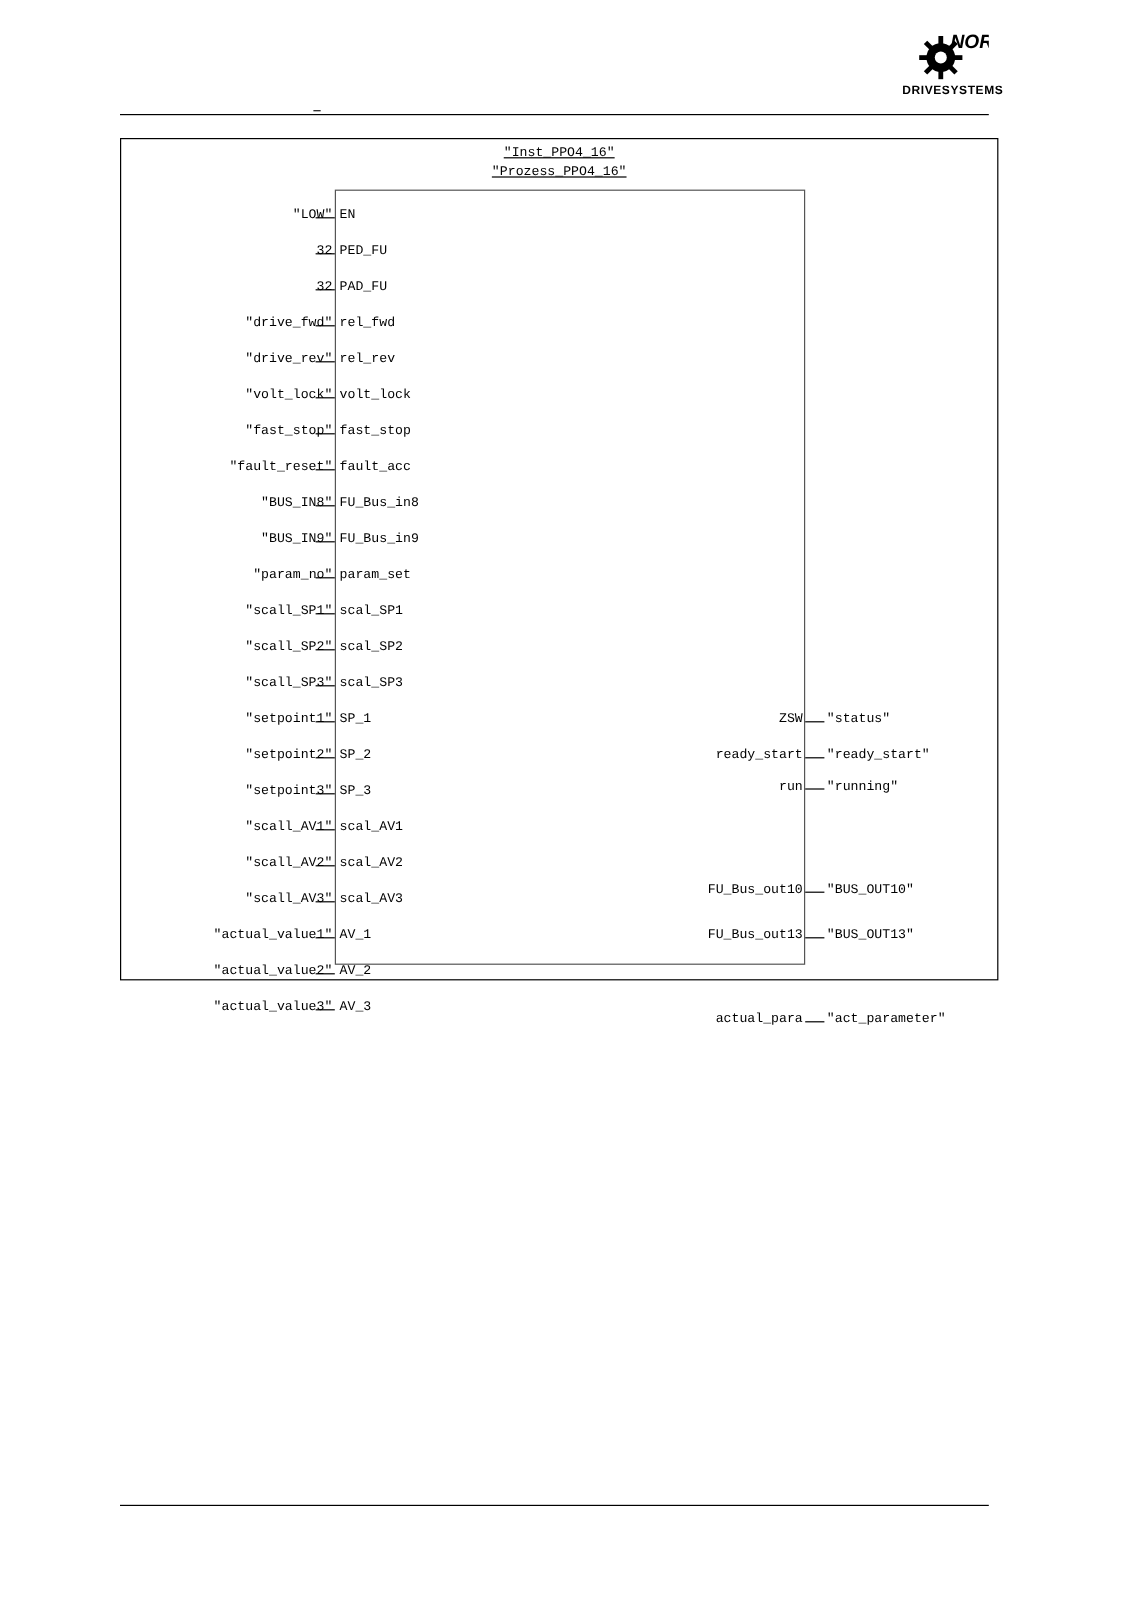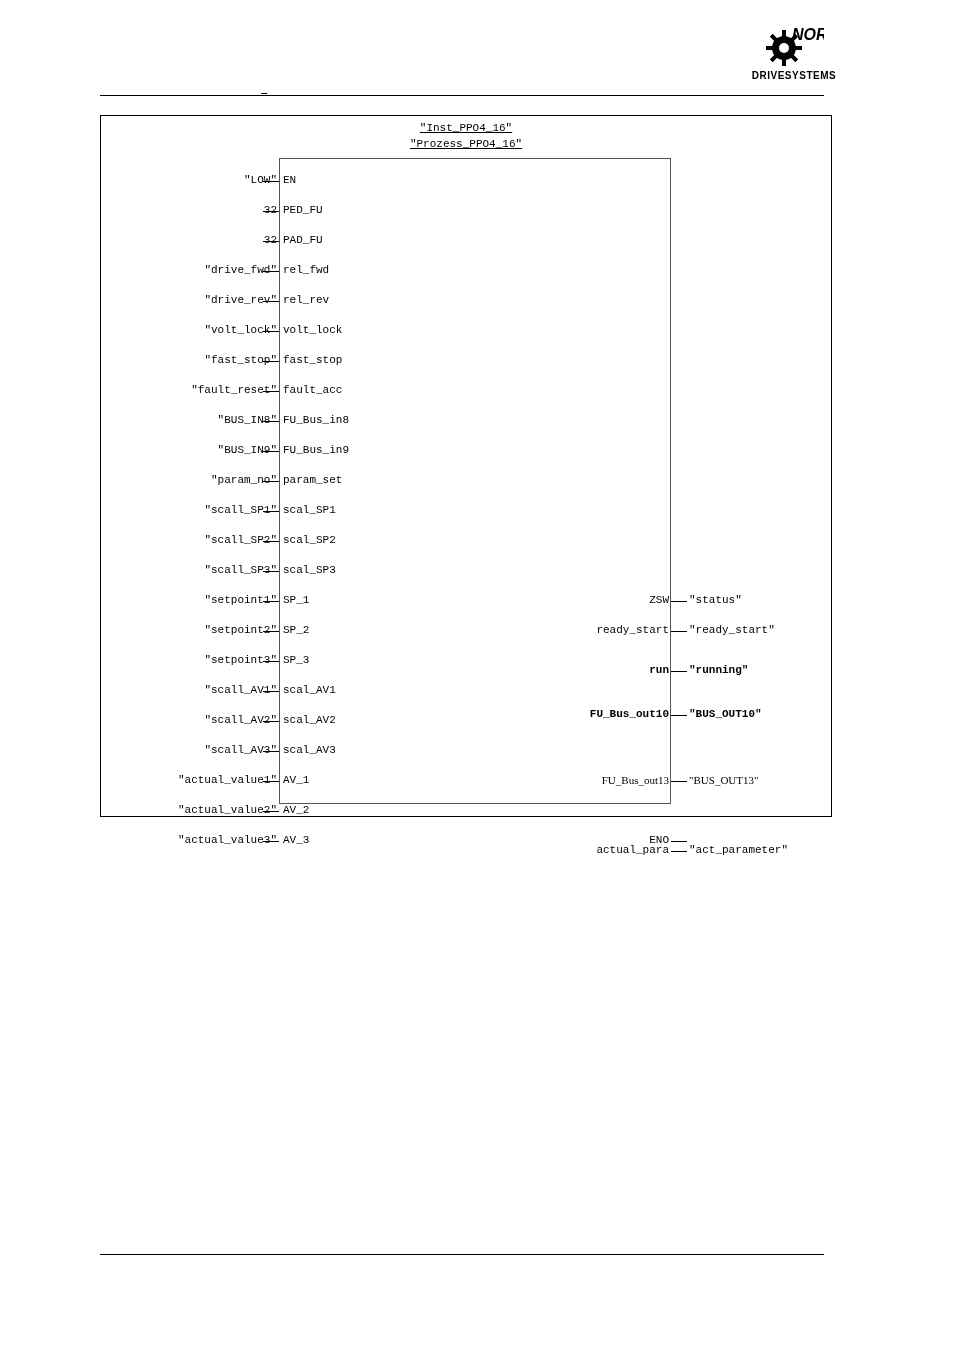--- a/index.html
+++ b/index.html
@@ -279,40 +279,35 @@
   <div class="pin-row" style="top:478px;">
       <span class="pin-right-int">ZSW</span>
       <span class="pin-right-conn"></span>
       <span class="pin-right-ext">"status"</span>
     </div>
   <div class="pin-row" style="top:508px;">
       <span class="pin-right-int">ready_start</span>
       <span class="pin-right-conn"></span>
       <span class="pin-right-ext">"ready_start"</span>
     </div>
-  <div class="pin-row" style="top:548px;font-weight:bold;">
+  <div class="pin-row" style="top:534px;">
       <span class="pin-right-int">run</span>
       <span class="pin-right-conn"></span>
       <span class="pin-right-ext">"running"</span>
     </div>
-  <div class="pin-row" style="top:592px;font-weight:bold;">
+  <div class="pin-row" style="top:620px;">
       <span class="pin-right-int">FU_Bus_out10</span>
       <span class="pin-right-conn"></span>
       <span class="pin-right-ext">"BUS_OUT10"</span>
     </div>
-  <div class="pin-row" style="top:658px;font-family:Liberation Serif, serif;">
+  <div class="pin-row" style="top:658px;">
       <span class="pin-right-int">FU_Bus_out13</span>
       <span class="pin-right-conn"></span>
       <span class="pin-right-ext">"BUS_OUT13"</span>
     </div>
   <div class="pin-row" style="top:728px;">
       <span class="pin-right-int">actual_para</span>
       <span class="pin-right-conn"></span>
       <span class="pin-right-ext">"act_parameter"</span>
     </div>
-  <div class="pin-row" style="top:718px;">
-      <span class="pin-right-int">ENO</span>
-      <span class="pin-right-conn"></span>
-      <span class="pin-right-ext"></span>
-    </div>
 </div>
 
 <div class="footer-rule"></div>
 
 </body></html>

